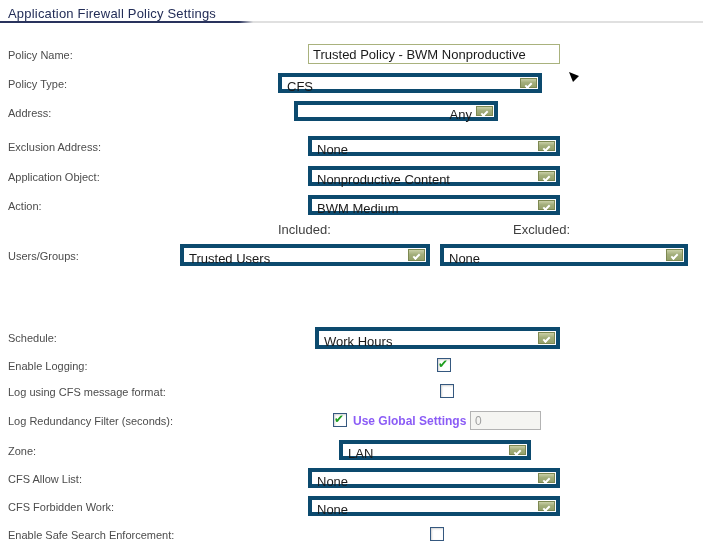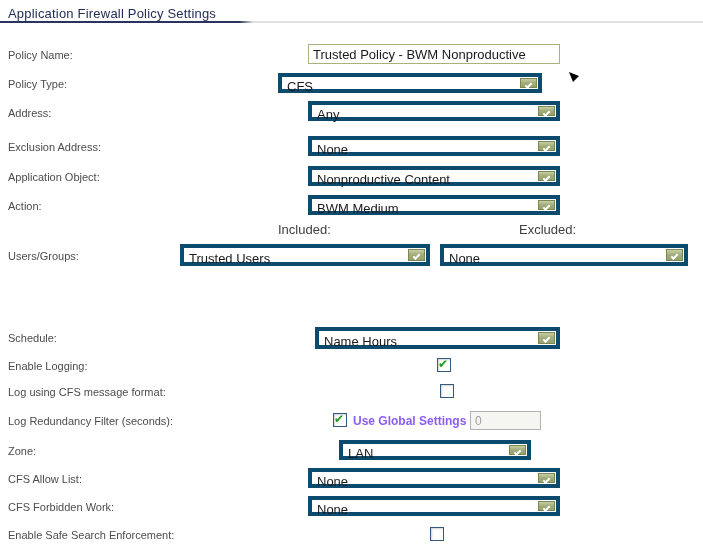--- a/index.html
+++ b/index.html
@@ -79,21 +79,21 @@
   <span class="dd-text">CFS</span>
   <span class="dd-btn">
       <span class="chev"></span>
     </span>
 </div>
 <svg class="cursor-icon" style="left:568px; top:71px;" width="12" height="12">
   <polygon points="1,1 11,5 5,11" fill="#000000"></polygon>
 </svg>
 
 <div class="lbl" style="left:8px; top:107px;">Address:</div>
-<div class="dd" style="left:308px; top:101px; width:252px;">
+<div class="dd" style="left:294px; top:101px; width:204px;text-align:right;">
   <span class="dd-text">Any</span>
   <span class="dd-btn">
       <span class="chev"></span>
     </span>
 </div>
 
 <div class="lbl" style="left:8px; top:141px;">Exclusion Address:</div>
 <div class="dd" style="left:308px; top:136px; width:252px;">
   <span class="dd-text">None</span>
   <span class="dd-btn">
@@ -111,39 +111,39 @@
 
 <div class="lbl" style="left:8px; top:200px;">Action:</div>
 <div class="dd" style="left:308px; top:195px; width:252px;">
   <span class="dd-text">BWM Medium</span>
   <span class="dd-btn">
       <span class="chev"></span>
     </span>
 </div>
 
 <div class="hdr-lbl" style="left:278px; top:222px;">Included:</div>
-<div class="hdr-lbl" style="left:513px; top:222px;margin-left:6px;">Excluded:</div>
+<div class="hdr-lbl" style="left:513px; top:222px;">Excluded:</div>
 
 <div class="lbl" style="left:8px; top:250px;">Users/Groups:</div>
 <div class="dd tall" style="left:180px; top:244px; width:250px;">
   <span class="dd-text">Trusted Users</span>
   <span class="dd-btn">
       <span class="chev"></span>
     </span>
 </div>
 <div class="dd tall" style="left:440px; top:244px; width:248px;">
   <span class="dd-text">None</span>
   <span class="dd-btn">
       <span class="chev"></span>
     </span>
 </div>
 
 <div class="lbl" style="left:8px; top:332px;">Schedule:</div>
 <div class="dd tall" style="left:315px; top:327px; width:245px;">
-  <span class="dd-text">Name Hours</span>
+  <span class="dd-text">Work Hours</span>
   <span class="dd-btn">
       <span class="chev"></span>
     </span>
 </div>
 
 <div class="lbl" style="left:8px; top:360px;">Enable Logging:</div>
 <span class="cb checked" style="left:437px; top:358px;"></span>
 
 <div class="lbl" style="left:8px; top:386px;">Log using CFS message format:</div>
 <span class="cb" style="left:440px; top:384px;"></span>

